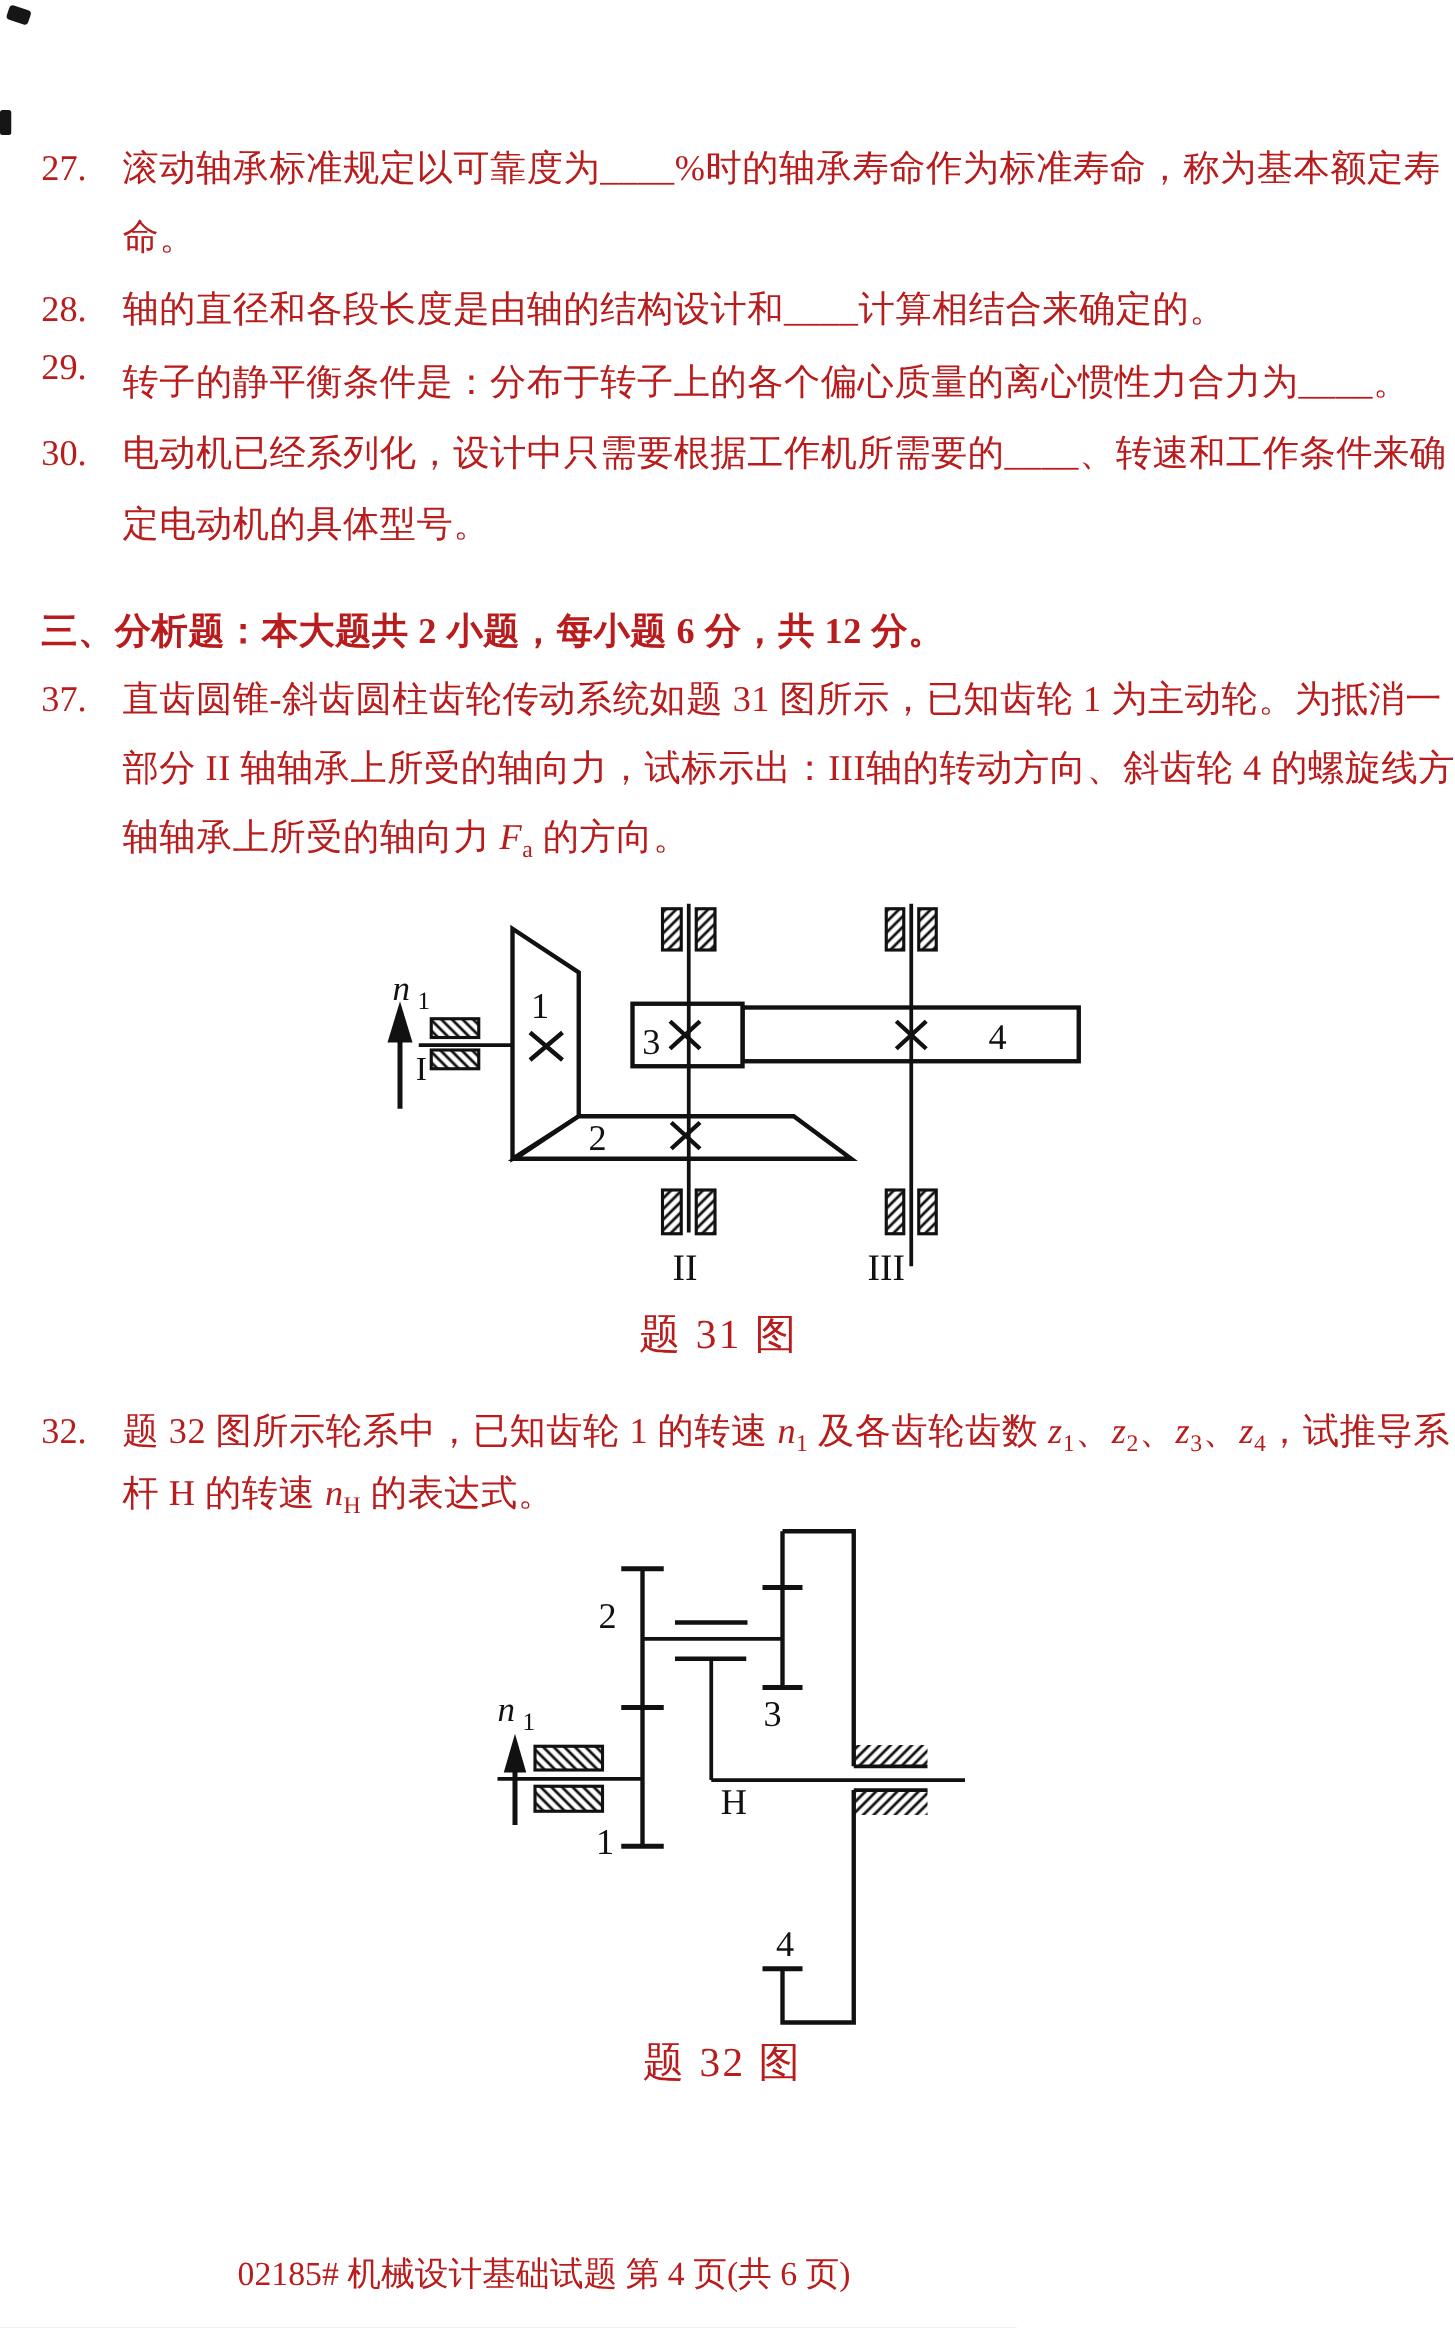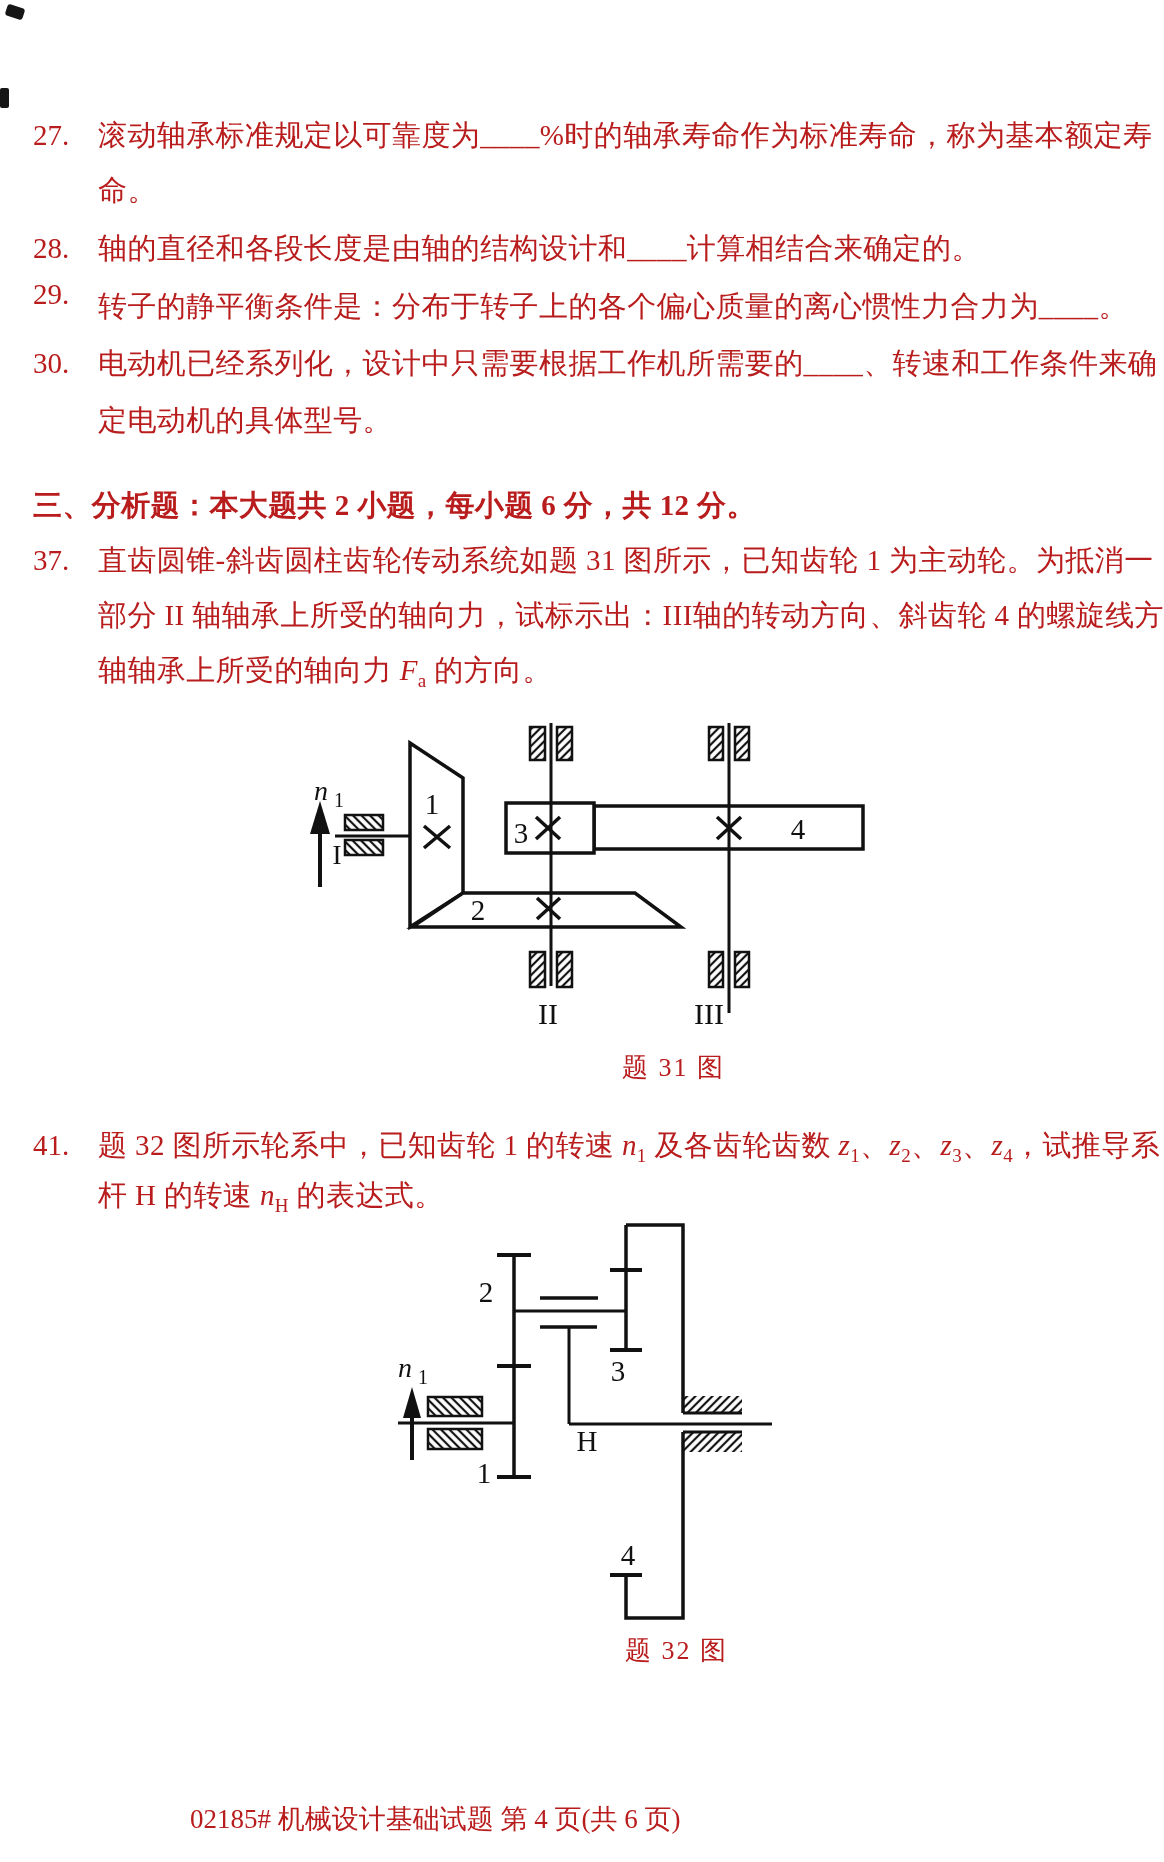--- a/index.html
+++ b/index.html
@@ -6,21 +6,21 @@
   .page{
     position:relative;width:1164px;height:1862px;background:#ffffff;
     font-family:"Liberation Serif","DejaVu Serif",serif;color:#b91c1c;
     overflow:hidden;margin:0 auto;
   }
   .qnum{position:absolute;left:33px;font-size:29px;line-height:36px;white-space:nowrap;}
   .qline{position:absolute;left:98px;width:1066px;font-size:29px;line-height:36px;letter-spacing:0.4px;white-space:nowrap;}
   .sec{position:absolute;left:33px;font-size:29px;line-height:36px;font-weight:bold;letter-spacing:0.4px;white-space:nowrap;}
   .mi{font-style:italic;}
   sub{font-size:19px;line-height:0;}
-  .cap{position:absolute;width:300px;text-align:right;font-size:26px;line-height:36px;letter-spacing:2px;}
+  .cap{position:absolute;width:300px;text-align:center;font-size:33px;line-height:36px;letter-spacing:2px;}
   .footer{position:absolute;top:1802px;left:190px;width:560px;text-align:left;font-size:27px;line-height:34px;font-family:Liberation Serif, serif;}
   .fig{position:absolute;}
   svg text{font-family:"Liberation Serif","DejaVu Serif",serif;fill:#111;}
   .it{font-style:italic;}
   .smudge1{position:absolute;left:6px;top:6px;width:18px;height:12px;background:#161616;border-radius:3px;transform:rotate(18deg);}
   .smudge2{position:absolute;left:0px;top:88px;width:9px;height:20px;background:#161616;border-radius:2px;}
 </style>
 </head>
 <body>
 
@@ -96,21 +96,21 @@
     <text x="432" y="814" font-size="29" text-anchor="middle">1</text>
     <text x="478" y="920" font-size="29" text-anchor="middle">2</text>
     <text x="521" y="843" font-size="29" text-anchor="middle">3</text>
     <text x="798" y="839" font-size="29" text-anchor="middle">4</text>
     <text x="548" y="1024" font-size="30" text-anchor="middle">II</text>
     <text x="709" y="1024" font-size="30" text-anchor="middle">III</text>
   </svg>
 
   <div class="cap" style="left:425px;top:1050px">题 31 图</div>
 
-  <div class="qnum" style="top:1127px">41.</div>
+  <div class="qnum" style="top:1127px">32.</div>
   <div class="qline" style="top:1127px"><span>题 32 图所示轮系中，已知齿轮 1 的转速 </span><span class="mi">n</span><sub>1</sub><span> 及各齿轮齿数 </span><span class="mi">z</span><sub>1</sub><span>、</span><span class="mi">z</span><sub>2</sub><span>、</span><span class="mi">z</span><sub>3</sub><span>、</span><span class="mi">z</span><sub>4</sub><span>，试推导系</span></div>
   <div class="qline" style="top:1177px"><span>杆 H 的转速 </span><span class="mi">n</span><sub>H</sub><span> 的表达式。</span></div>
 
   <svg class="fig" style="left:385px;top:1210px" width="410" height="420" viewBox="385 1210 410 420">
 
     <line x1="398" y1="1423" x2="514" y2="1423" stroke="#111" stroke-width="3"></line>
 
     <rect x="428" y="1397" width="54" height="19" fill="url(#hA)" stroke="#111" stroke-width="2.5"></rect>
     <rect x="428" y="1429" width="54" height="20" fill="url(#hA)" stroke="#111" stroke-width="2.5"></rect>
 

